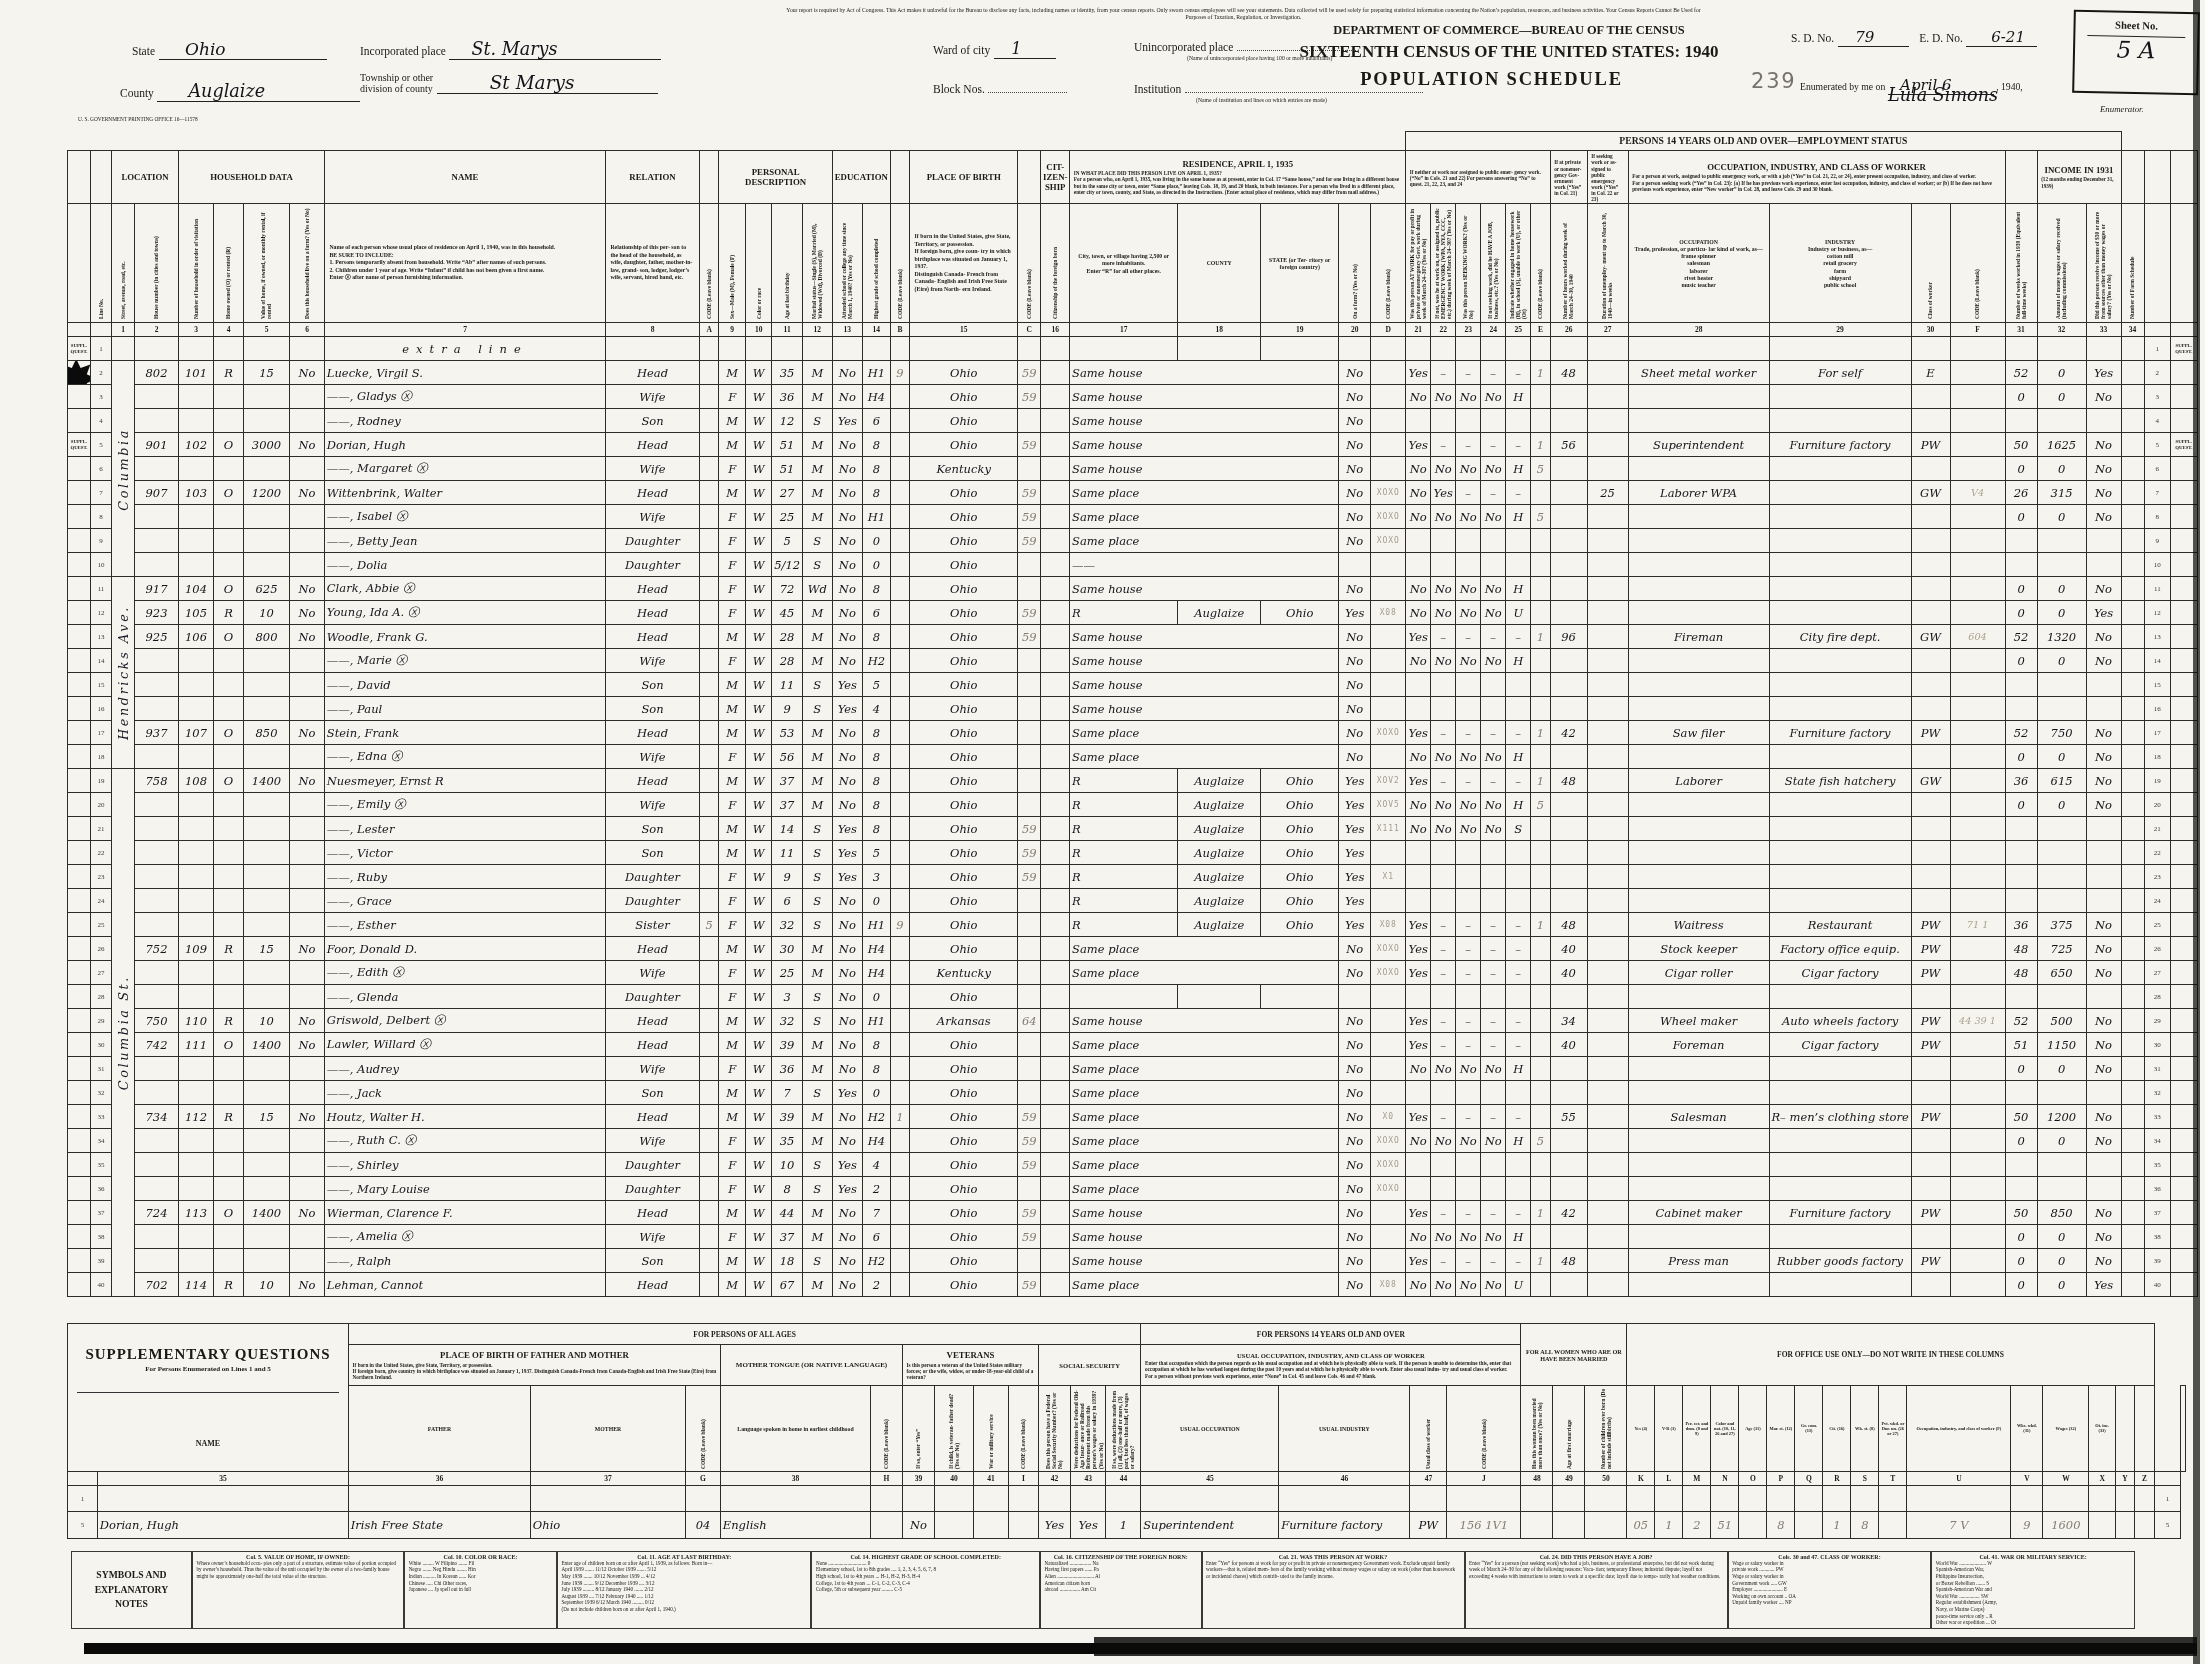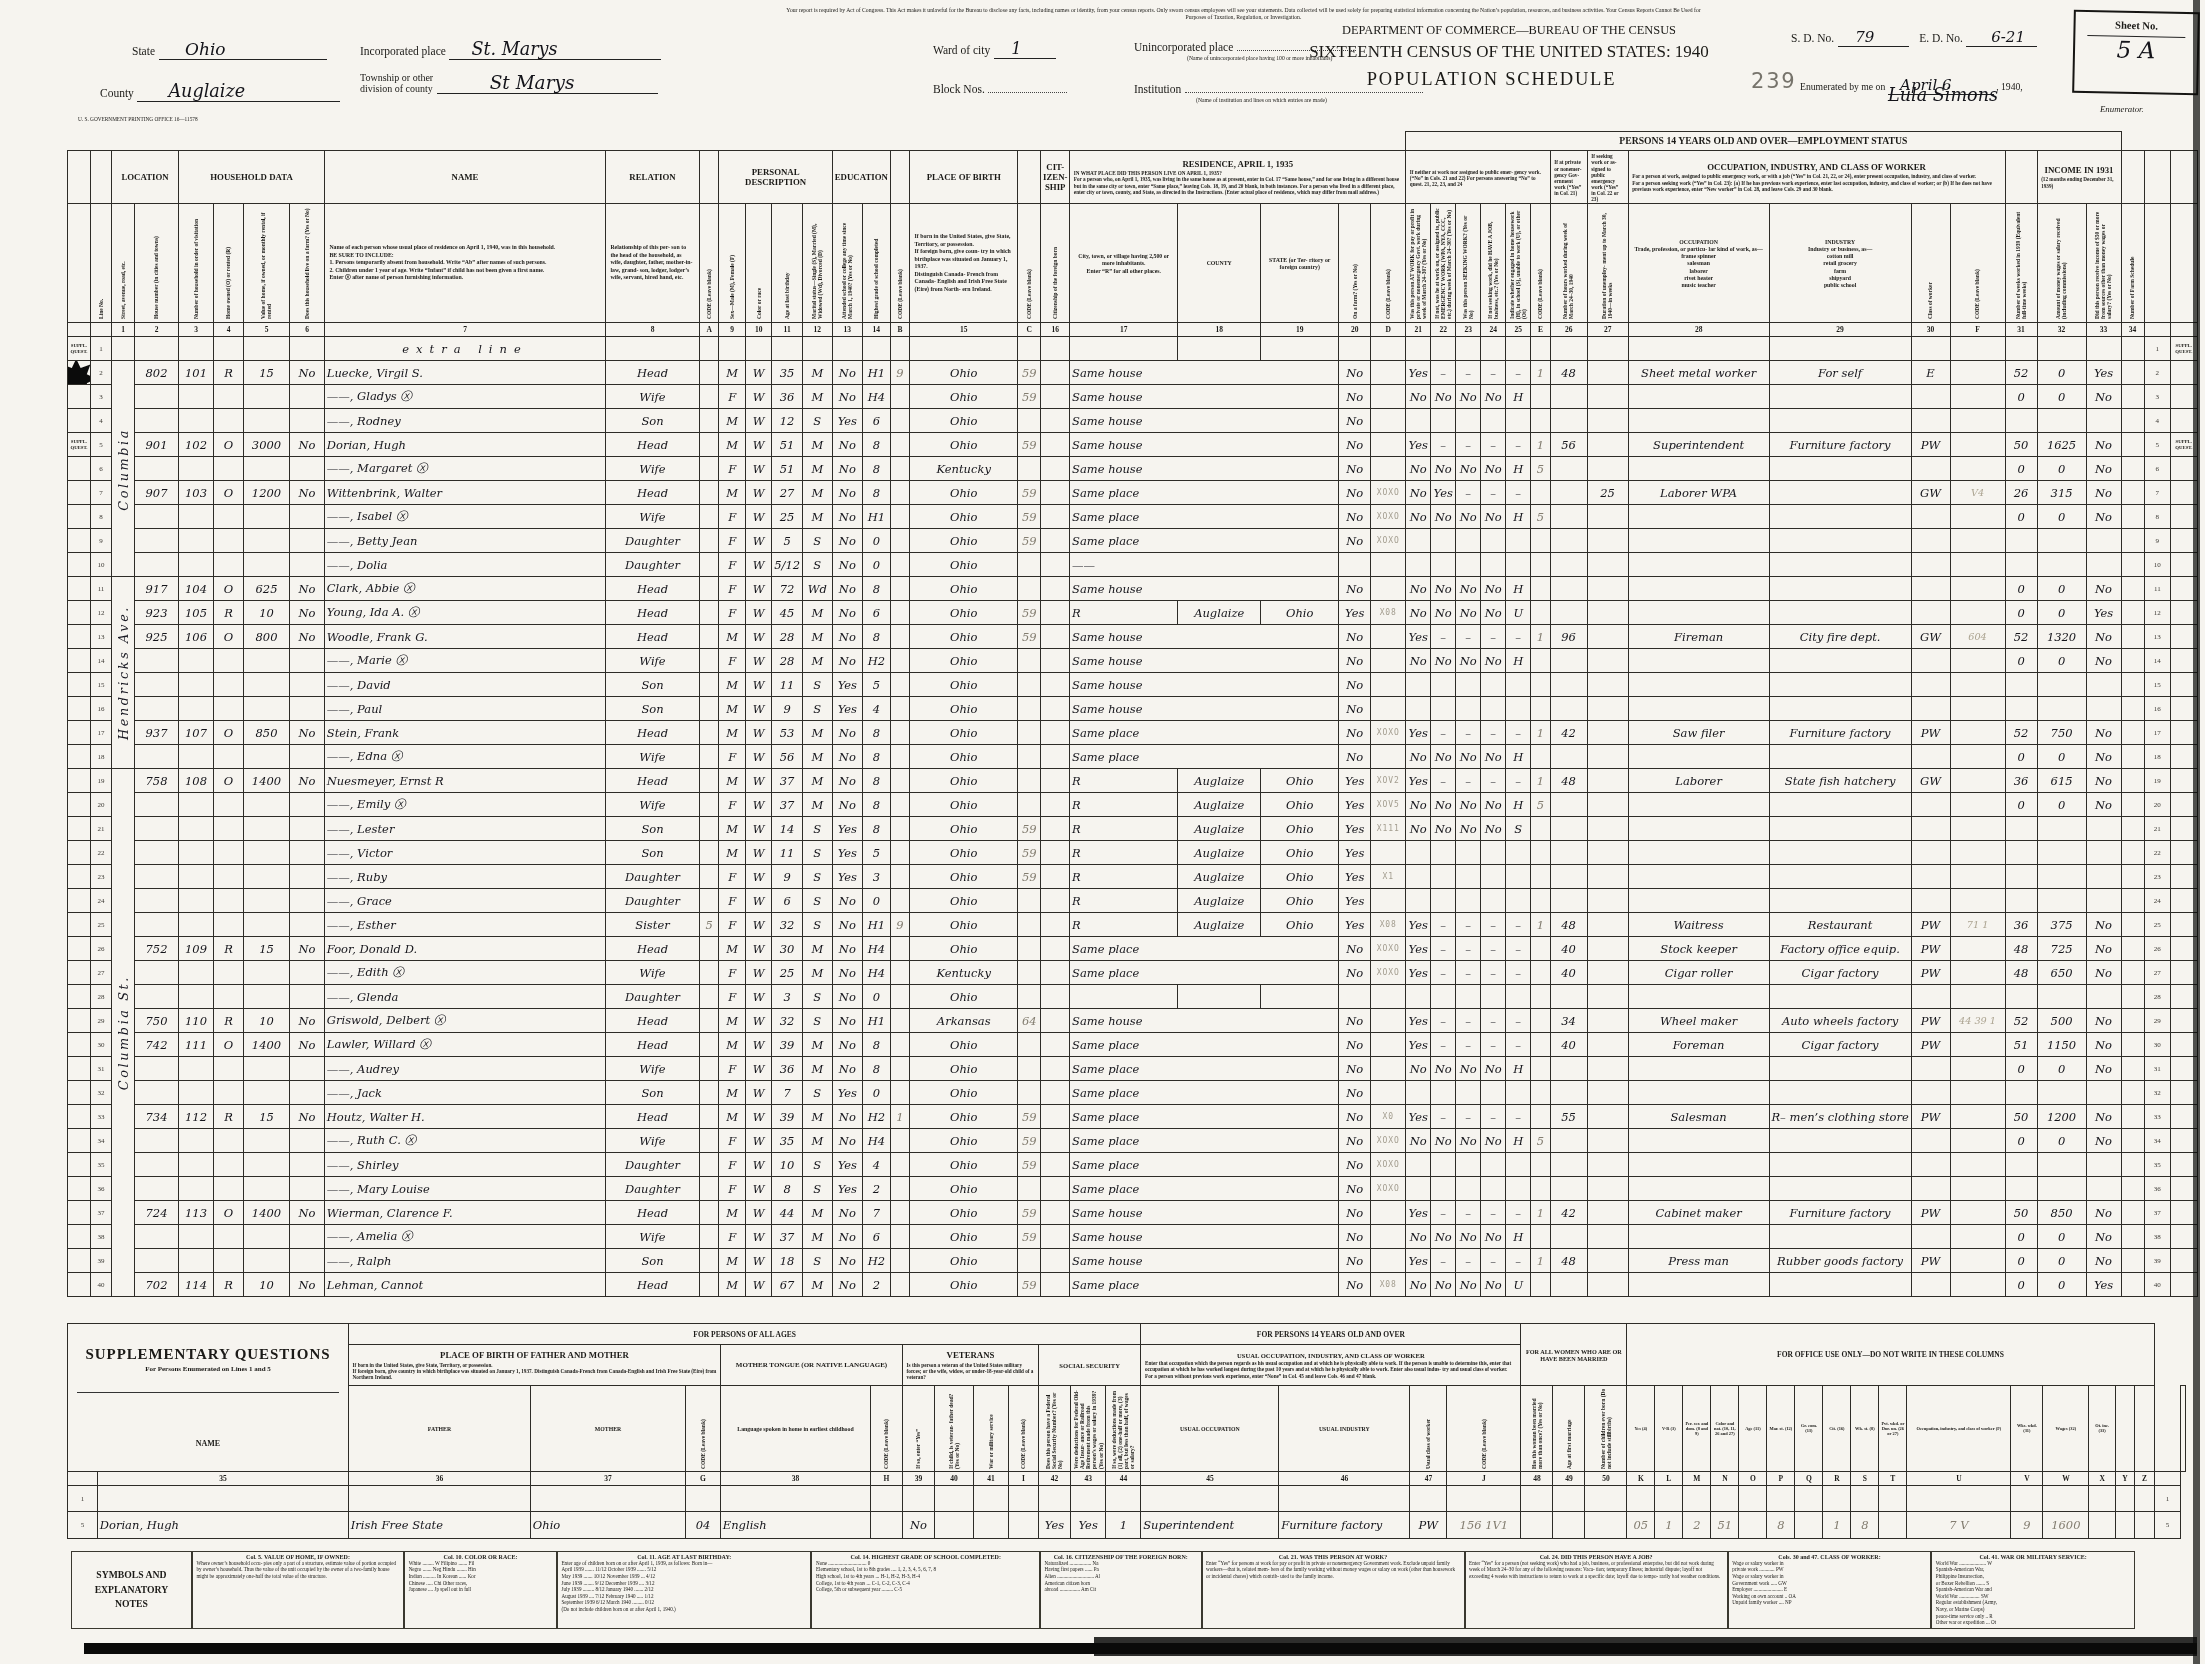--- a/index.html
+++ b/index.html
@@ -5,21 +5,21 @@
   html,body{margin:0;padding:0;}
   body{width:2206px;height:1665px;position:relative;overflow:hidden;
        background:#e9e7e1;font-family:"Liberation Serif",serif;color:#1b1a17;}
   .sheet{position:absolute;inset:0;background:#f6f4ef;}
   .abs{position:absolute;}
   .tiny{font-size:5.7px;line-height:1.25;}
   .lbl{font-size:11.5px;}
   .hw{font-family:"DejaVu Serif",serif;font-style:italic;color:#14141a;}
   .uline{border-bottom:1.3px solid #222;display:inline-block;}
   .dots{border-bottom:1.3px dotted #444;display:inline-block;}
-  .b{font-weight:normal;}
+  .b{font-weight:bold;}
   .ctr{text-align:center;}
   
   table{border-collapse:collapse;table-layout:fixed;}
   #census-table{position:absolute;left:67px;top:131px;}
   #census-table th,#census-table td,#supp-table th,#supp-table td{
     border:0.9px solid #2e2c27;padding:0 1.8px;vertical-align:middle;overflow:hidden;}
   thead th{vertical-align:top;background:#f6f4ef;}
   .sg{font-weight:bold;font-size:9.7px;text-align:center;height:17.6px;vertical-align:middle!important;}
   .noborder{border-left:none!important;border-right:none!important;border-top:none!important;}
   .gcell{height:46px;}
@@ -119,21 +119,21 @@
     <span>, 1940,</span>
   </div>
   <div class="abs hw" style="left:1888px;top:85px;font-size:17.6px;">Lula Simons</div>
   <div class="abs" style="left:2100px;top:104px;font-size:8.8px;font-style:italic;">Enumerator.</div>
 
   <div class="sheetbox">
     <div class="sl">Sheet No.</div>
     <div class="sv hw">5 A</div>
   </div>
 
-  <div class="abs" style="left:100px;top:81px;">
+  <div class="abs" style="left:120px;top:81px;">
     <span class="lbl">County</span>
     <span class="uline hw" style="width:203px;font-size:17.6px;text-indent:31px;">Auglaize</span>
   </div>
   <div class="abs" style="left:360px;top:72px;">
     <span class="lbl" style="white-space:pre-line;display:inline-block;vertical-align:top;font-size:10px;">Township or other
 division of county</span>
     <span class="uline hw" style="width:221px;font-size:18.5px;text-indent:53px;">St Marys</span>
   </div>
   <div class="abs" style="left:933px;top:81px;">
     <span class="lbl">Block Nos.</span>

